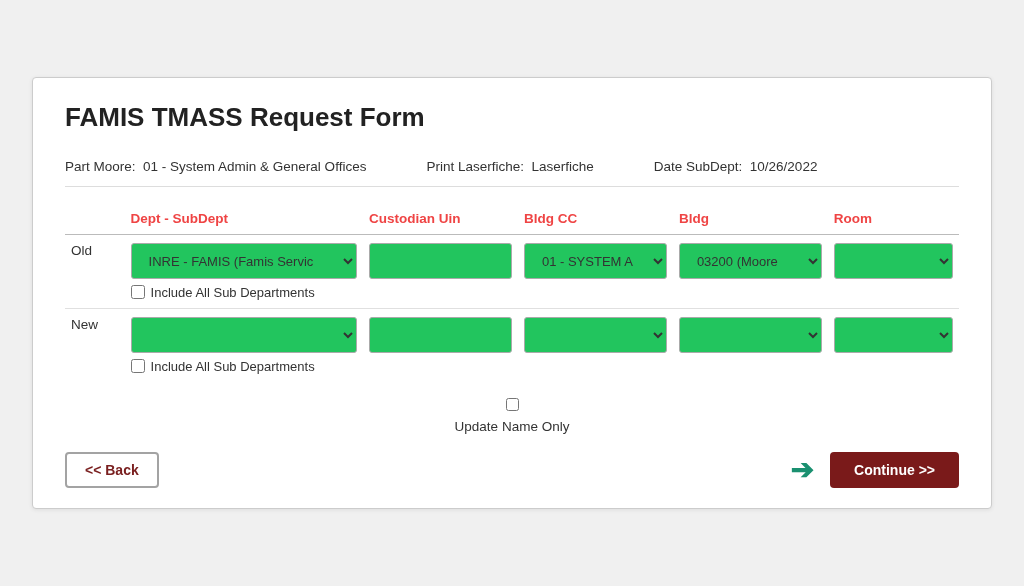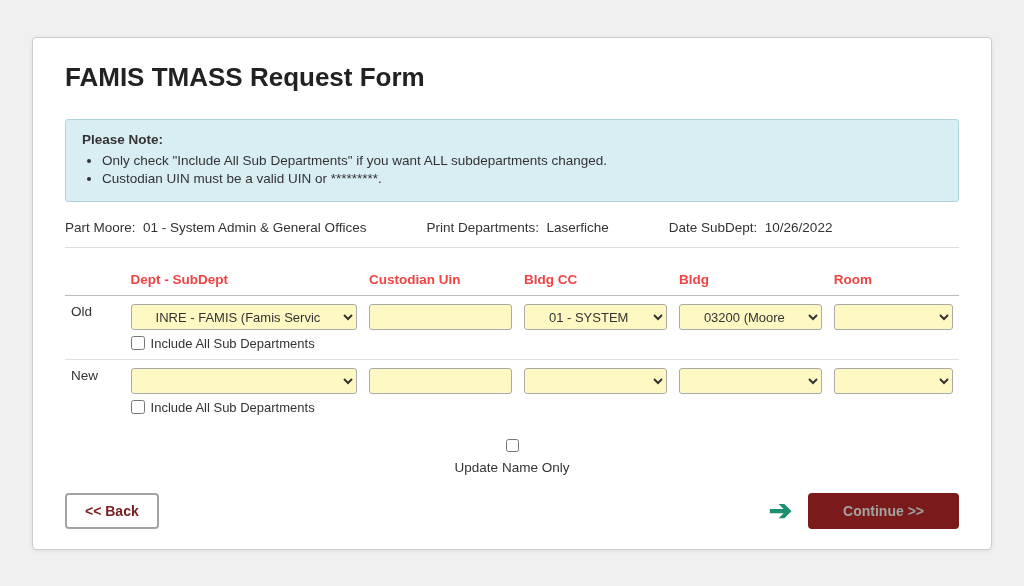--- a/index.html
+++ b/index.html
@@ -89,27 +89,27 @@
       border-top: 1px solid #e0e0e0;
     }
     .col-dept { width: 200px; }
     .col-uin { width: 130px; margin-top: 12px; }
     .col-bldgcc { width: 130px; }
     .col-bldg { width: 130px; }
     .col-room { width: 110px; }
 
     select, input[type="text"] {
       width: 100%;
-      padding: 4px 20px;
+      padding: 4px 13px;
       border: 1px solid #aaa;
       border-radius: 3px;
       font-size: 13px;
-      background: #fef9c3;
-      color: #333;
-      height: 26px;
+      background: #22c55e;
+      color: #333;
+      height: 36px;
     }
     select {
       appearance: auto;
     }
     .checkbox-row {
       display: flex;
       align-items: flex-start;
       gap: 6px;
       margin-top: 6px;
       font-size: 13px;
@@ -150,56 +150,49 @@
       gap: 16px;
     }
     .arrow-icon {
       color: #1a9070;
       font-size: 28px;
       font-weight: bold;
       line-height: 1;
     }
     .btn-continue {
       background: #7a1a1a;
-      color: #a3a3a3;
+      color: #ffffff;
       border: none;
-      padding: 10px 35px;
+      padding: 10px 24px;
       border-radius: 4px;
       font-size: 14px;
       cursor: pointer;
       font-weight: bold;
     }
     .th-first {
       width: 50px;
     }
   </style>
 </head>
 <body>
 
 <div class="card">
   <div class="page-title">FAMIS TMASS Request Form</div>
 
-  <div class="notice-box">
-    <div class="notice-title">Please Note:</div>
-    <ul>
-      <li>Only check "Include All Sub Departments" if you want ALL subdepartments changed.</li>
-      <li>Custodian UIN must be a valid UIN or *********.</li>
-    </ul>
-  </div>
 
   <div class="meta-row">
     <div class="meta-item">
       <span>
         <span>Part Moore:</span>
         &nbsp;<span>01 - System Admin &amp; General Offices</span>
       </span>
     </div>
     <div class="meta-item">
       <span>
-        <span>Print Departments:</span>
+        <span>Print Laserfiche:</span>
         &nbsp;<span>Laserfiche</span>
       </span>
     </div>
     <div class="meta-item">
       <span>
         <span>Date SubDept:</span>
         &nbsp;<span>10/26/2022</span>
       </span>
     </div>
   </div>

